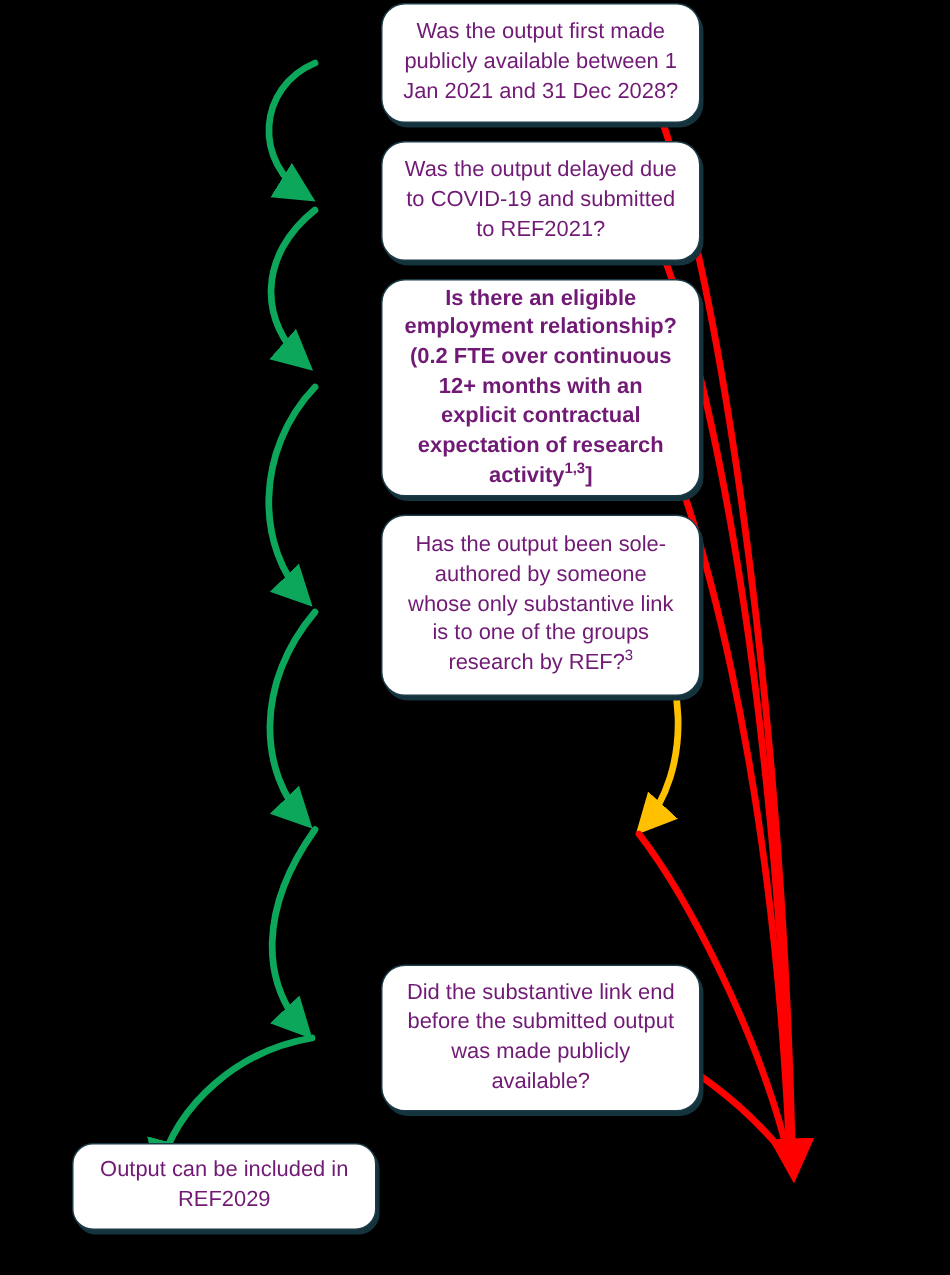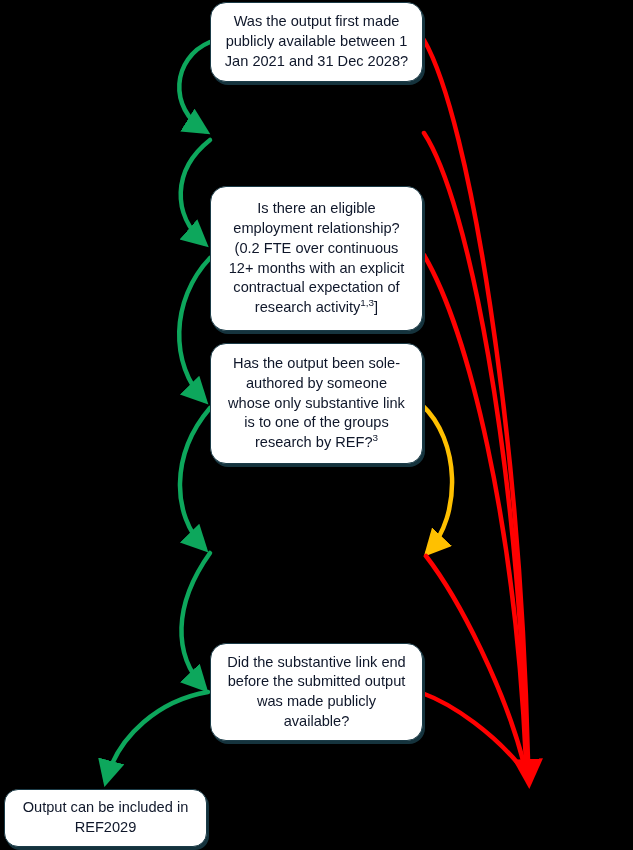--- a/index.html
+++ b/index.html
@@ -38,24 +38,25 @@
     z-index: 2;
     box-sizing: border-box;
     background: #ffffff;
     border: 1.5px solid #1b3b47;
     border-radius: 16px;
     box-shadow: 2px 3px 0 0 #15333d;
     display: flex;
     align-items: center;
     justify-content: center;
     text-align: center;
-    color: #0f172a;
+    color: #701a75;
     font-size: 14.6px;
     line-height: 1.35;
     padding: 6px 12px;
+    margin-left: 44px;
   }
 
   .node .txt {
     display: block;
     width: 100%;
     white-space: pre-line;
   }
 
   .node sup {
     font-size: 0.68em;
@@ -110,32 +111,35 @@
 
     <path d="M 422,693 C 455,705 495,735 521,767" fill="none" stroke="#ff0000" stroke-width="4.5" stroke-linecap="round"></path>
 
     <path d="M 528,760 L 529,782" fill="none" stroke="#ff0000" stroke-width="5" stroke-linecap="butt" marker-end="url(#ah-red)"></path>
   </svg>
 
   <div class="node" style="left:210px; top:2px; width:213px; height:80px;">
     <span class="txt">Was the output first made publicly available between 1 Jan 2021 and 31 Dec 2028?</span>
   </div>
 
+  <div class="node" style="left:210px; top:94px; width:213px; height:80px;">
+    <span class="txt">Was the output delayed due to COVID-19 and submitted to REF2021?</span>
+  </div>
 
-  <div class="node" style="left:210px; top:186px; width:213px; height:145px;">
+  <div class="node" style="left:210px; top:186px; width:213px; height:145px;font-weight:bold;">
     <span class="txt"><span>Is there an eligible employment relationship? (0.2 FTE over continuous 12+ months with an explicit contractual expectation of research activity</span><sup>1,3</sup><span>]</span></span>
   </div>
 
   <div class="node" style="left:210px; top:343px; width:213px; height:121px;">
     <span class="txt"><span>Has the output been sole-authored by someone whose only substantive link is to one of the groups research by REF?</span><sup>3</sup><span></span></span>
   </div>
 
 
   <div class="node" style="left:210px; top:643px; width:213px; height:98px;">
     <span class="txt">Did the substantive link end before the submitted output was made publicly available?</span>
   </div>
 
-  <div class="node terminal" style="left:4px; top:789px; width:203px; height:58px;">
+  <div class="node terminal" style="left:4px; top:762px; width:203px; height:58px;">
     <span class="txt">Output can be included in REF2029</span>
   </div>
 
 
 </div>
 
 </body></html>

